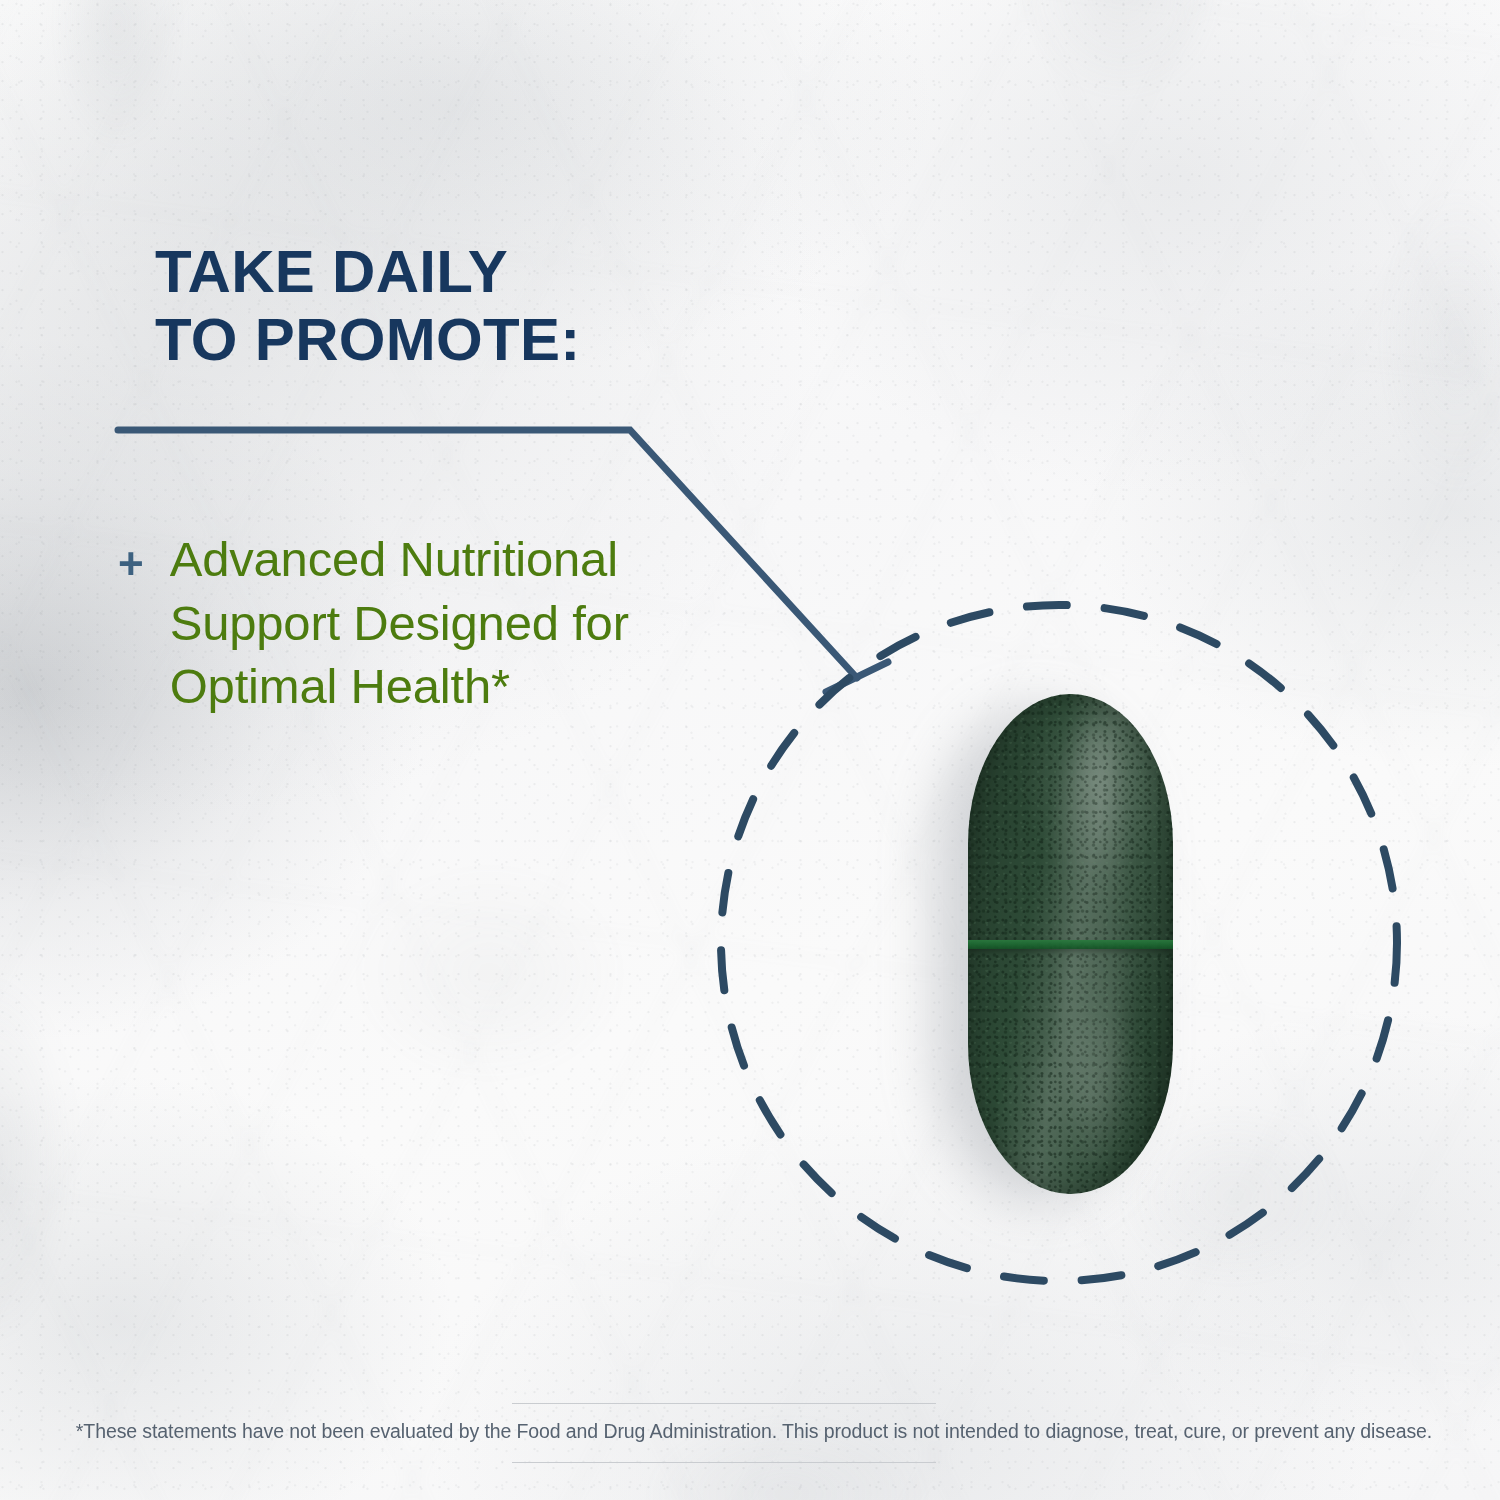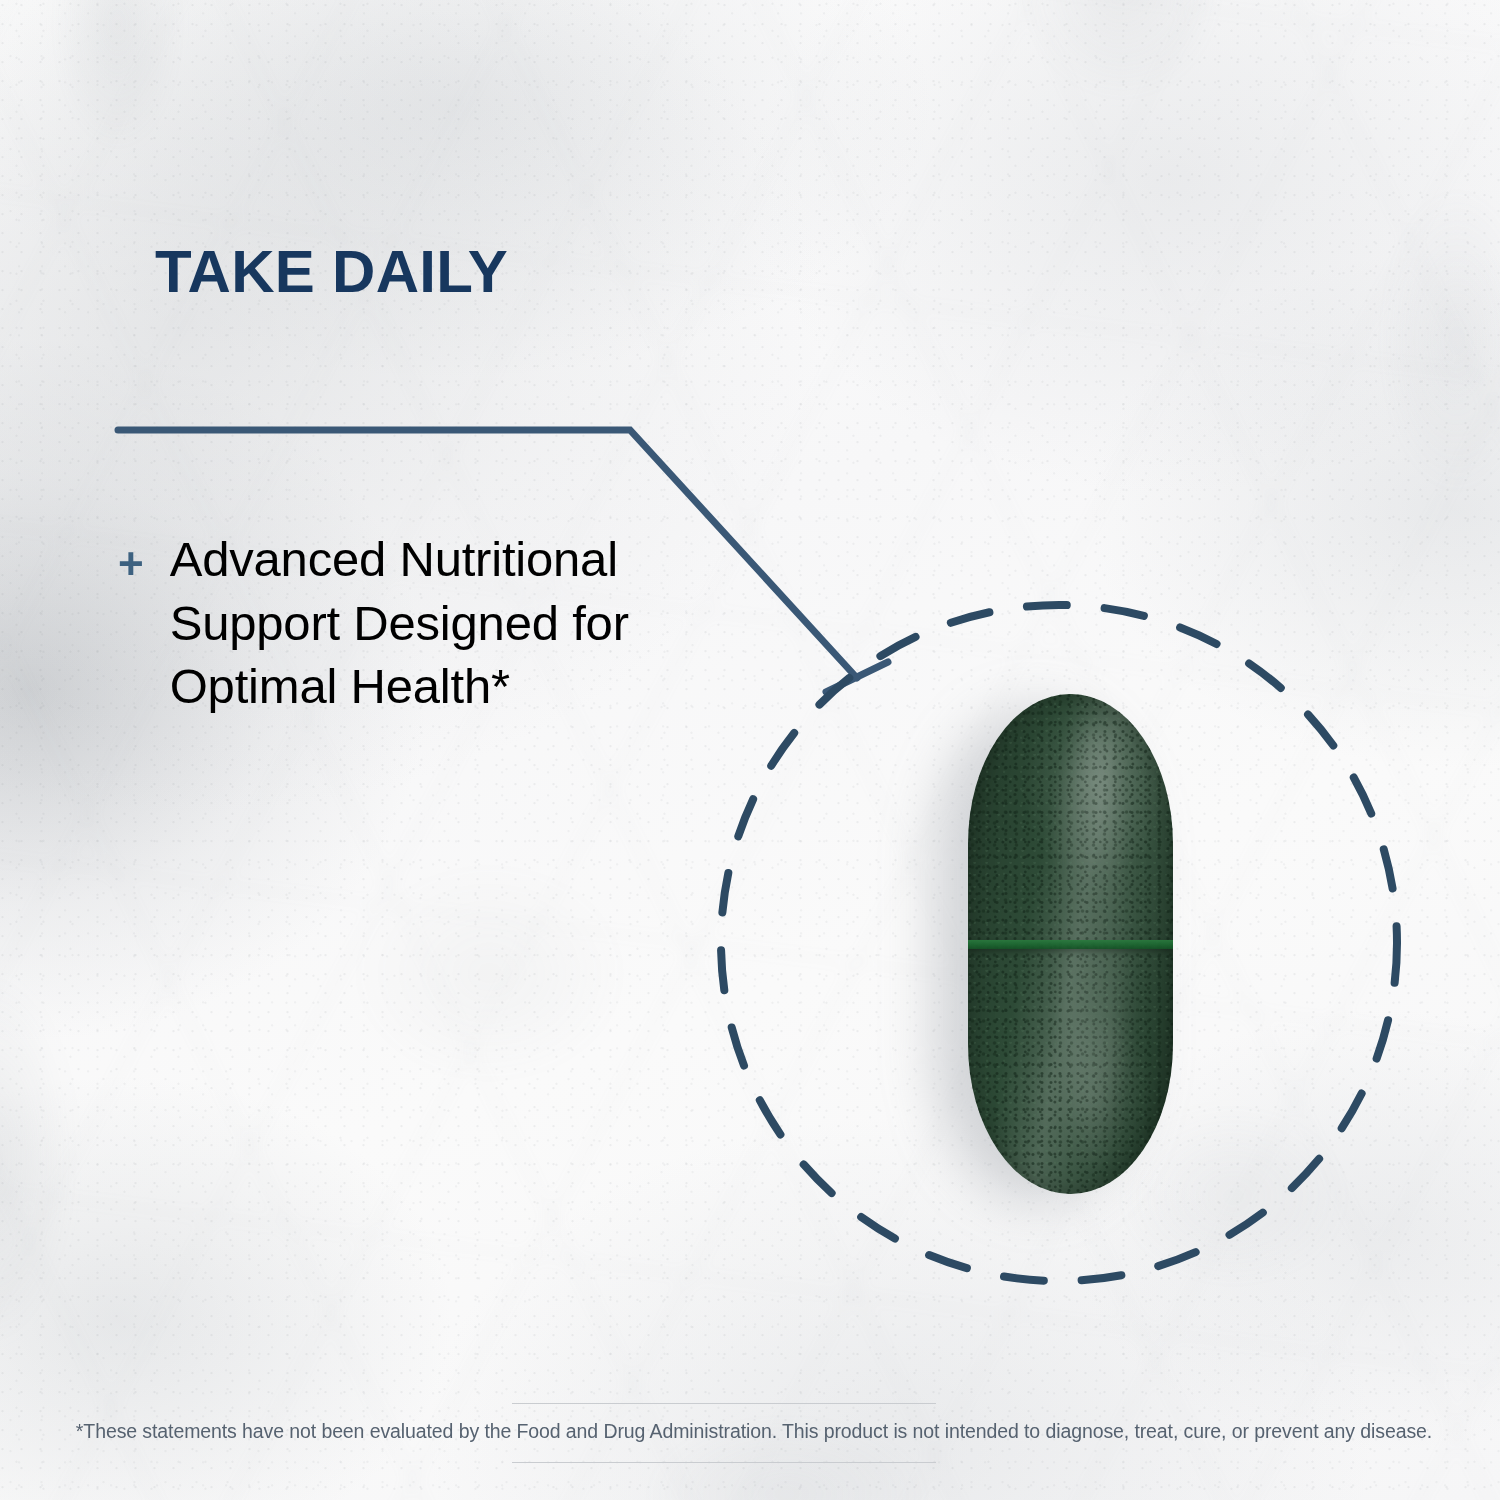--- a/index.html
+++ b/index.html
@@ -121,21 +121,21 @@
   }
   .benefit-plus {
     color: #3d6180;
     font-size: 44px;
     font-weight: 700;
     line-height: 1;
     padding-top: 14px;
     flex: 0 0 auto;
   }
   .benefit-text {
-    color: #000000;
+    color: #4d7c0f;
     font-size: 49px;
     font-weight: 400;
     line-height: 1.30;
     letter-spacing: -0.2px;
   }
 
   
   .dashed-circle {
     position: absolute;
     left: 706px;
@@ -244,20 +244,21 @@
 
 <div id="stage">
 
   <div class="marble-base"></div>
   <div class="marble-veins"></div>
   <div class="marble-veins-2"></div>
   <div class="marble-grain"></div>
 
   <div class="headline">
     <span class="hl-line">TAKE DAILY</span>
+    <span class="hl-line">TO PROMOTE:</span>
   </div>
 
   <svg class="connector" viewBox="0 0 820 320">
     <path d="M 18 30 L 530 30 L 757 278" fill="none" stroke="#3a5876" stroke-width="7" stroke-linecap="round" stroke-linejoin="miter"></path>
     <line x1="726" y1="292" x2="788" y2="262" stroke="#3a5876" stroke-width="7" stroke-linecap="round"></line>
   </svg>
 
   <div class="benefit">
     <span class="benefit-plus">+</span>
     <span class="benefit-text">Advanced Nutritional Support Designed for Optimal Health*</span>

